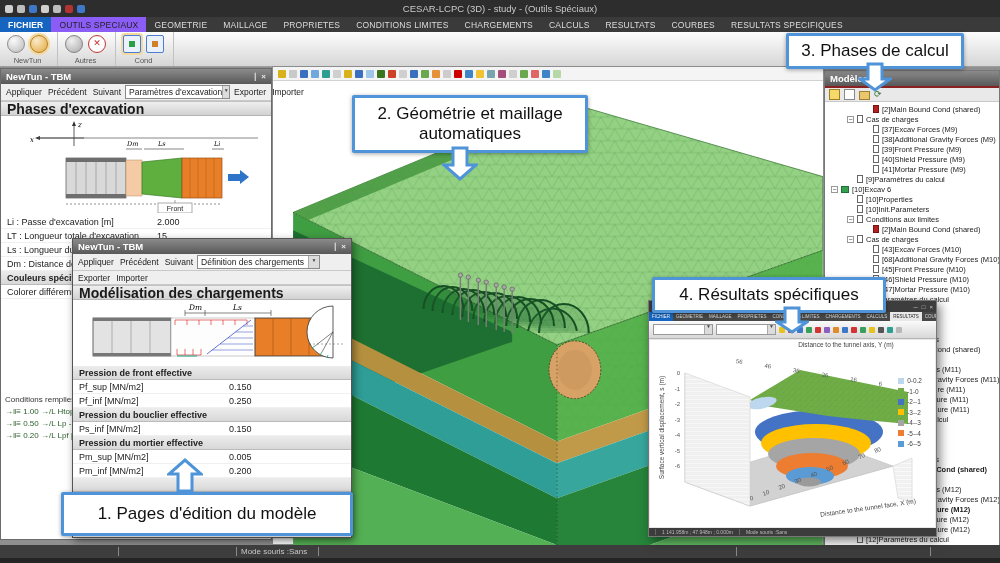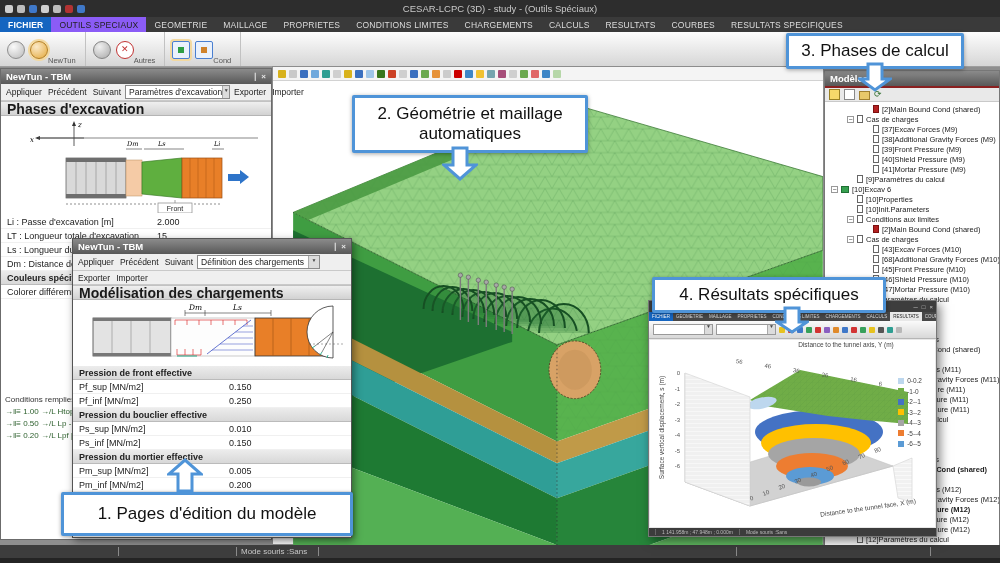--- a/index.html
+++ b/index.html
@@ -9,21 +9,21 @@
   .tb-title{position:absolute;left:0;right:0;text-align:center;color:#c9c9c9;font-size:9.5px}
   .qicons{display:flex;gap:4px;padding-left:5px;z-index:2;align-items:center}
   .qi{width:8px;height:8px;border-radius:2px}
   
   .menubar{position:absolute;left:0;top:17px;width:1000px;height:15px;background:#3a3a3a;display:flex;align-items:stretch;font-size:8.5px;color:#dcdcdc}
   .mtab{padding:0 8px;display:flex;align-items:center;white-space:nowrap;letter-spacing:.2px}
   .t-file{background:#1565c0;color:#fff;font-weight:bold}
   .t-active{background:#8b5cf6;color:#222}
   
   .ribbon{position:absolute;left:0;top:32px;width:1000px;height:34px;background:linear-gradient(#fdfdfd,#d6d6d6);border-bottom:1px solid #9e9e9e;display:flex}
-  .rgroup{border-right:1px solid #c2c2c2;padding:3px 9px 1px 7px;display:flex;flex-direction:row;align-items:center}
+  .rgroup{border-right:1px solid #c2c2c2;padding:3px 9px 1px 7px;display:flex;flex-direction:column;align-items:center}
   .rg-icons{display:flex;gap:5px}
   .rg-label{font-size:7.5px;color:#555;margin-top:auto}
   .ricon{width:16px;height:16px;border-radius:50%}
   .ri-a{background:radial-gradient(circle at 35% 30%,#fafafa,#b9b9b9);border:1px solid #8e8e8e}
   .ri-b{background:radial-gradient(circle at 35% 30%,#fbe9c8,#e3a93c);border:1px solid #b67f1e}
   .ri-c{background:radial-gradient(circle at 35% 30%,#f0f0f0,#a8a8a8);border:1px solid #848484}
   .ri-d{background:#fff;border:1px solid #c23333;color:#c23333;font-size:9px;line-height:15px;text-align:center}
   .ri-d::before{content:"✕"}
   .ri-e,.ri-f{border-radius:2px;background:#eaf1fb;border:1px solid #4a7fd0;position:relative}
   .ri-e::before,.ri-f::before{content:"";position:absolute;left:5px;top:5px;width:6px;height:6px}
@@ -429,24 +429,20 @@
         <div class="p-row">
           <span class="p-label">Pf_inf [MN/m2]</span>
           <span class="p-value">0.250</span>
         </div>
 
         <div class="p-row hdr">
           <span class="p-label">Pression du bouclier effective</span>
           <span class="p-value"></span>
         </div>
 
-        <div class="p-row">
-          <span class="p-label">Ps_sup [MN/m2]</span>
-          <span class="p-value">0.010</span>
-        </div>
 
         <div class="p-row">
           <span class="p-label">Ps_inf [MN/m2]</span>
           <span class="p-value">0.150</span>
         </div>
 
         <div class="p-row hdr">
           <span class="p-label">Pression du mortier effective</span>
           <span class="p-value"></span>
         </div>

